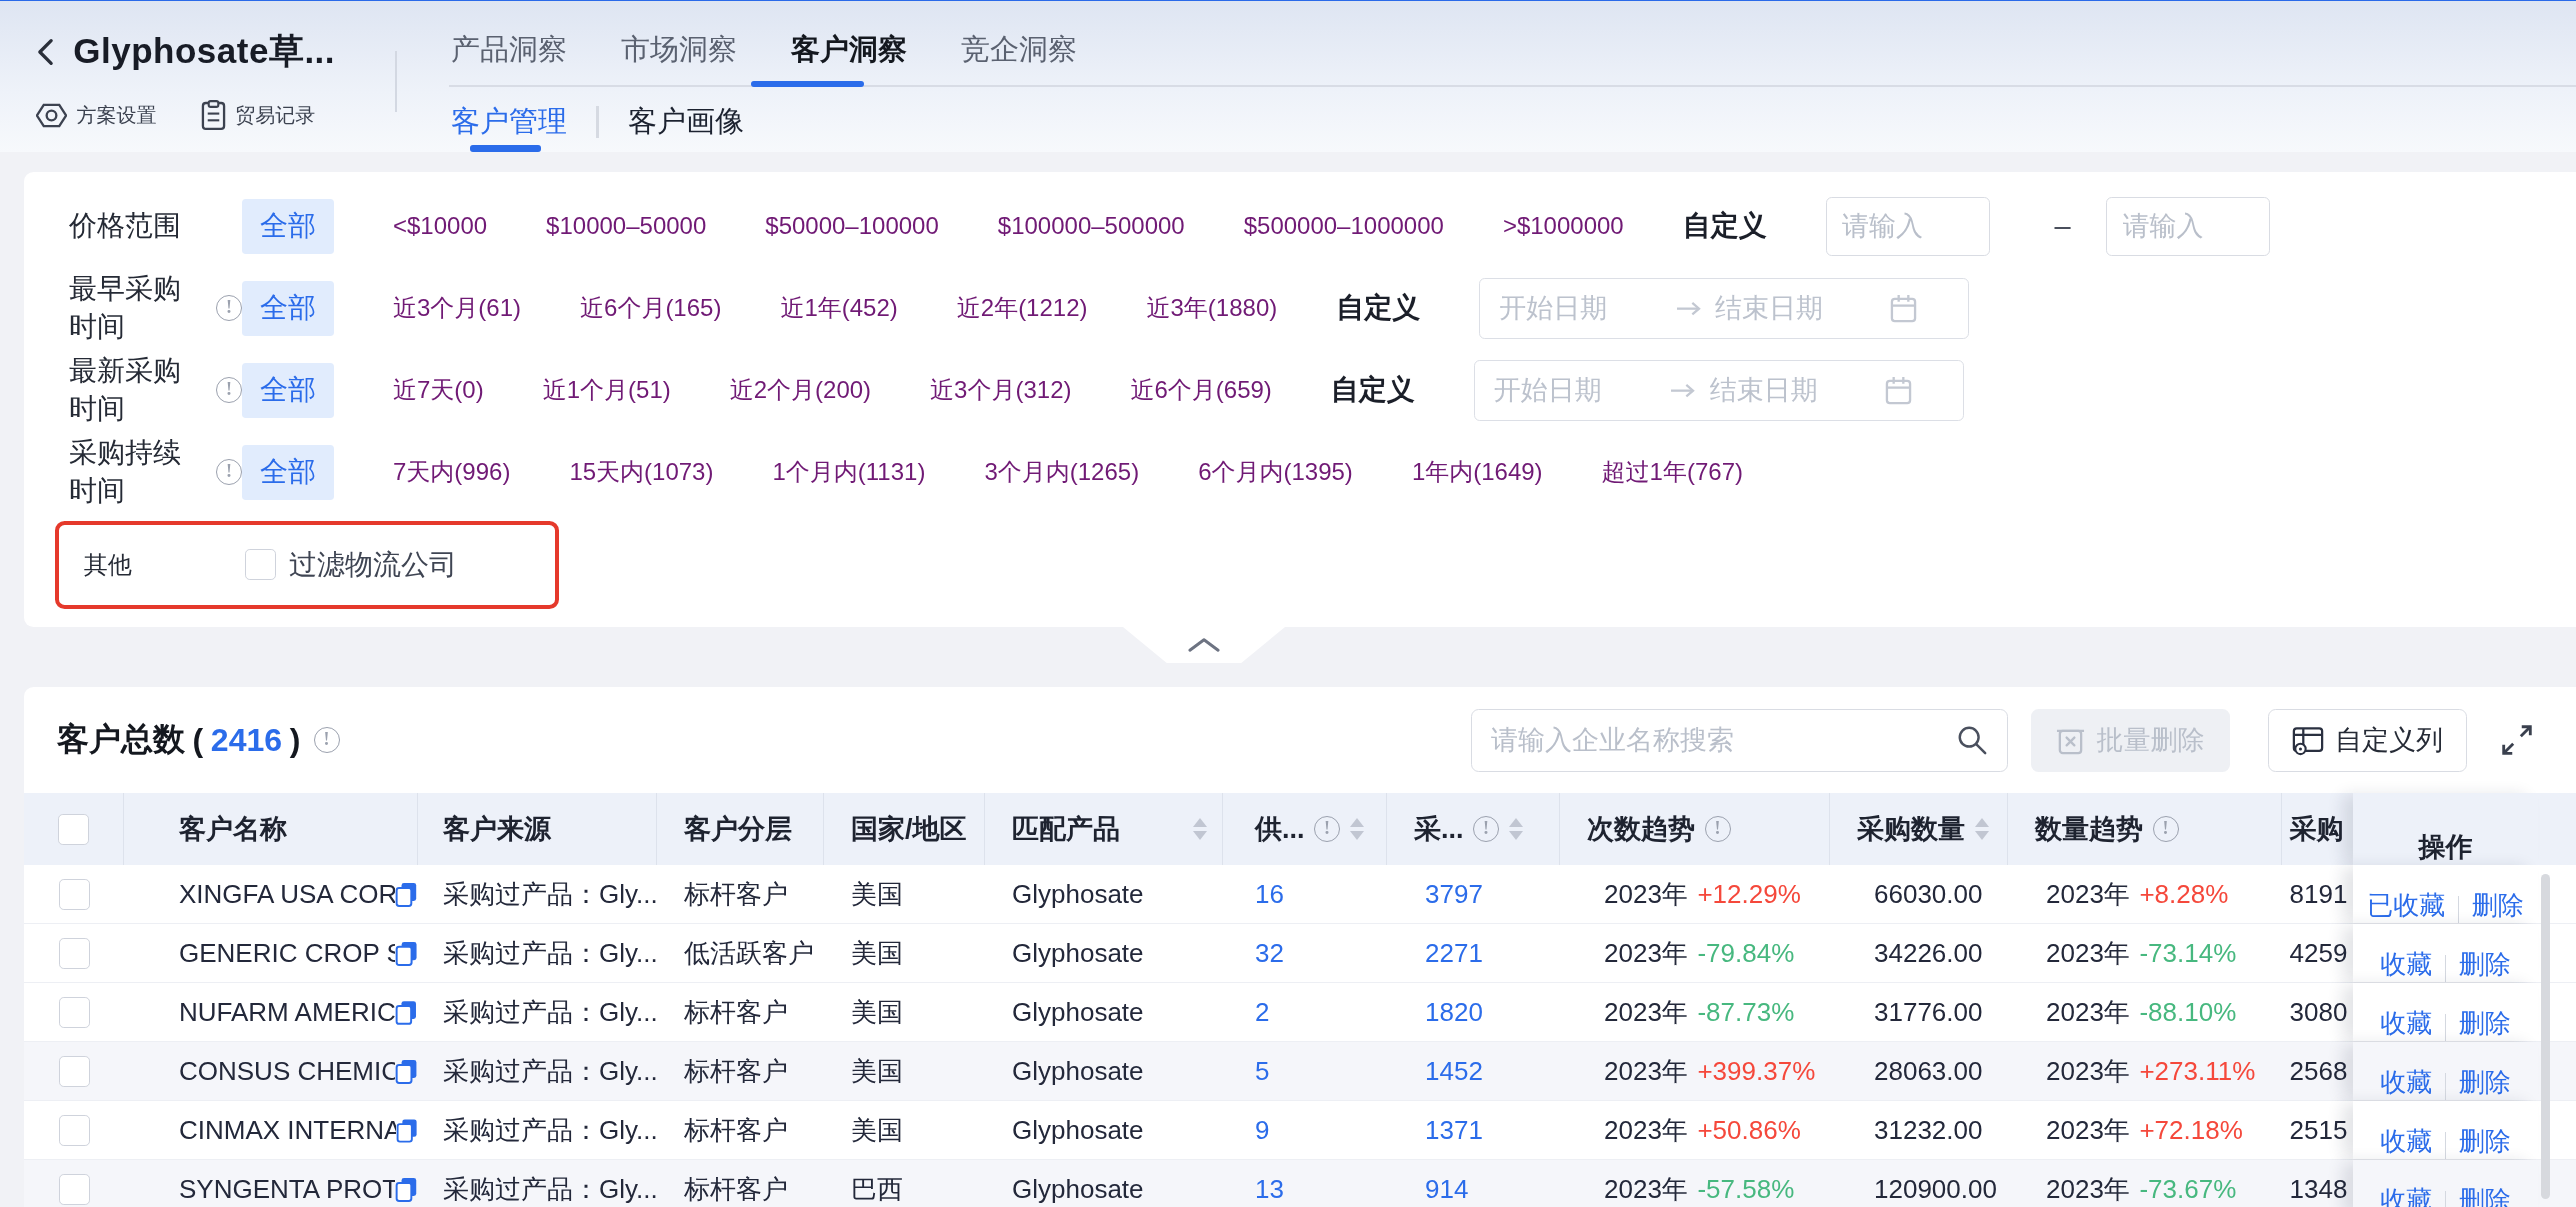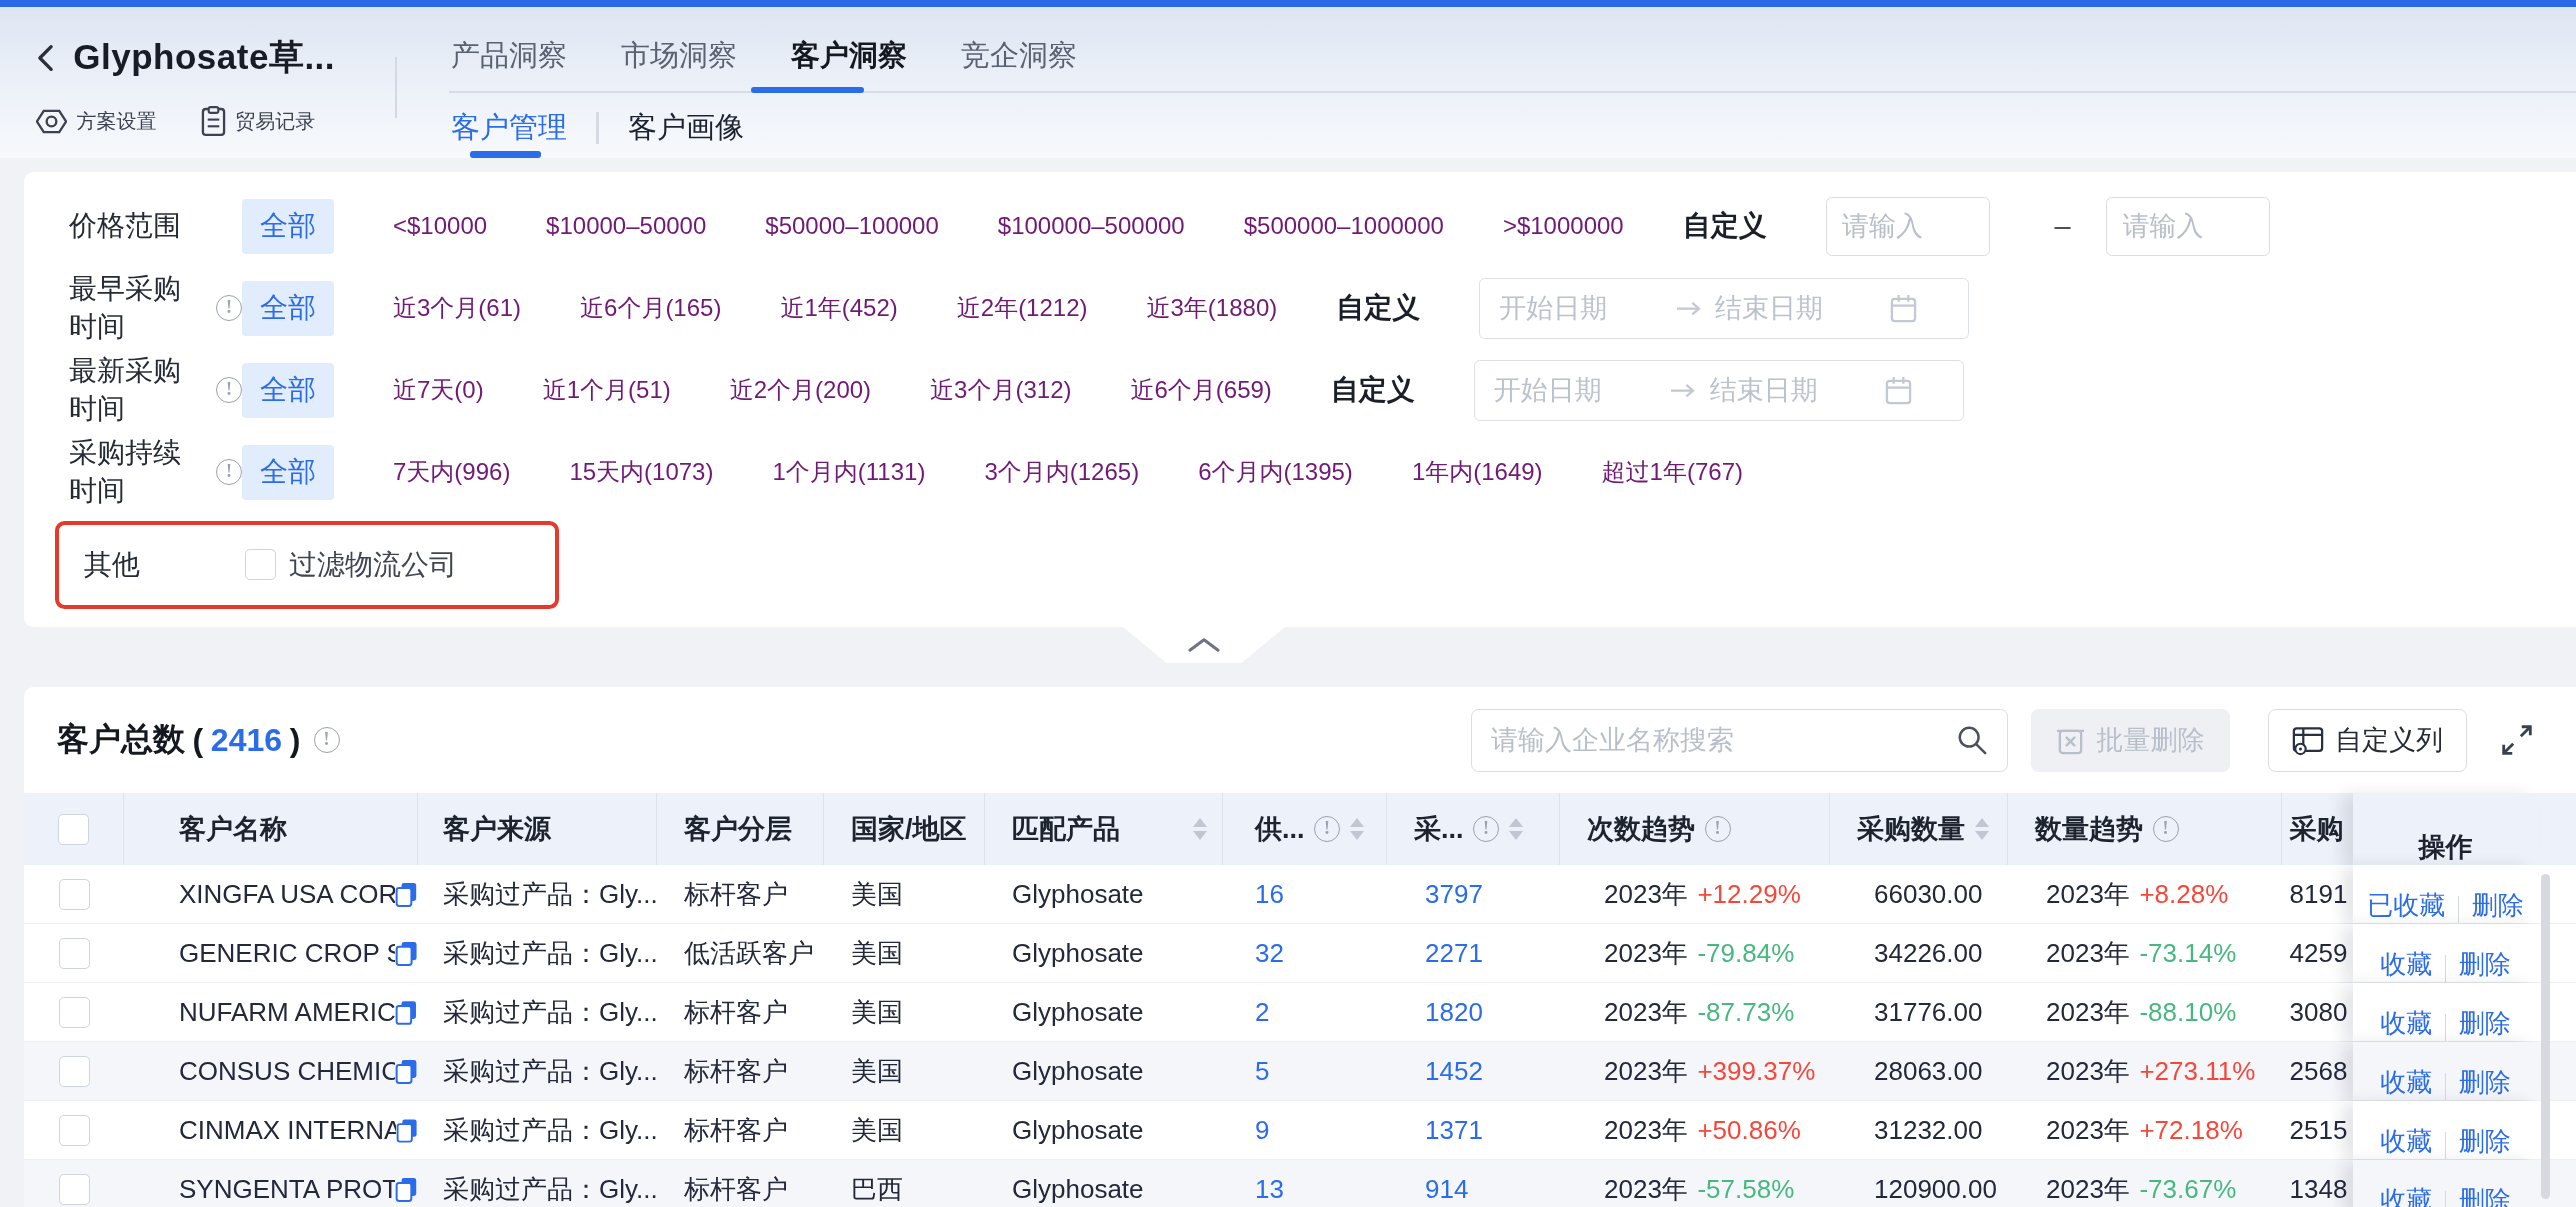--- a/index.html
+++ b/index.html
@@ -4,21 +4,21 @@
 <style>
   * { margin:0; padding:0; box-sizing:border-box; }
   html,body { width:2576px; height:1208px; overflow:hidden; }
   body { font-family:"Liberation Sans","DejaVu Sans",sans-serif; background:#f1f2f6; color:#23283a; }
   .app { position:relative; width:2576px; height:1208px; overflow:hidden; }
 
   
   .topbar { position:absolute; left:0; top:0; width:100%; height:7.6px; background:#2a6ae9; }
 
   
-  .header { position:absolute; left:0; top:7px; width:100%; height:151px;
+  .header { position:absolute; left:0; top:1px; width:100%; height:151px;
             background:linear-gradient(180deg,#dee5f2 0%,#eef2f9 60%,#f7f9fc 100%); }
   .hdr-left { position:absolute; left:33px; top:27px; display:flex; align-items:center; gap:15.3px; }
   .back-btn { display:flex; align-items:center; cursor:pointer; }
   .hdr-title { font-size:35px; font-weight:700; color:#181c26; letter-spacing:0.5px; }
   .hdr-actions { position:absolute; left:36px; top:99px; display:flex; align-items:center; gap:44px; }
   .hdr-action { display:flex; align-items:center; gap:9.6px; font-size:20px; color:#3c4250; cursor:pointer; }
   .vdivider { position:absolute; left:395px; top:50px; width:1.9px; height:61px; background:#d3d8e2; }
 
   .tabs { position:absolute; left:451px; top:29px; display:flex; gap:54px;align-items:center; }
   .tab { font-size:29px; color:#5a6170; cursor:pointer; }
@@ -48,21 +48,21 @@
   .range-dash { font-size:29px; color:#4a4f5c; margin:0 5.7px; }
   .date-range { width:490px; height:61px; border:1.9px solid #dcdfe6; border-radius:5.7px; display:flex;
                 align-items:center; padding:0 19px; gap:13.4px; background:#fff; }
   .date-range input { border:none; outline:none; width:162px; font-size:27px; color:#3f4553; background:transparent; }
   .date-range input::placeholder { color:#bcc2cd; }
   .info-ic { width:26px; height:26px; border:1.9px solid #9ba1ae; border-radius:50%; color:#9ba1ae;
              font-size:18px; line-height:22px; text-align:center; font-weight:700; flex:none;
              font-family:"Liberation Serif","DejaVu Serif",serif; }
   .other-box { margin-top:7.6px; margin-left:-14.3px; width:504px; height:88px; border:4.8px solid #e5392b;
                border-radius:9.6px; display:flex; align-items:center; padding-left:25px; }
-  .other-label { width:161px; font-size:28px; color:#252a35; }
+  .other-label { width:161px; font-size:24px; color:#252a35; }
   .checkbox { width:31px; height:31px; border:1.9px solid #cfd3dc; border-radius:4.8px; background:#fff; flex:none; cursor:pointer; }
   .cb-text { font-size:28px; color:#3f4553; margin-left:13.4px; }
 
   .collapse-tab { position:absolute; left:1123px; top:627px; width:162px; height:36px; background:#fff;
                   clip-path:polygon(0 0,100% 0,73% 100%,27% 100%); display:flex; align-items:center;
                   justify-content:center; cursor:pointer; }
 
   
   .table-card { position:absolute; left:24px; top:687px; width:2552px; height:521px; background:#fff;
                 border-radius:9.6px 0 0 0; overflow:hidden; }

